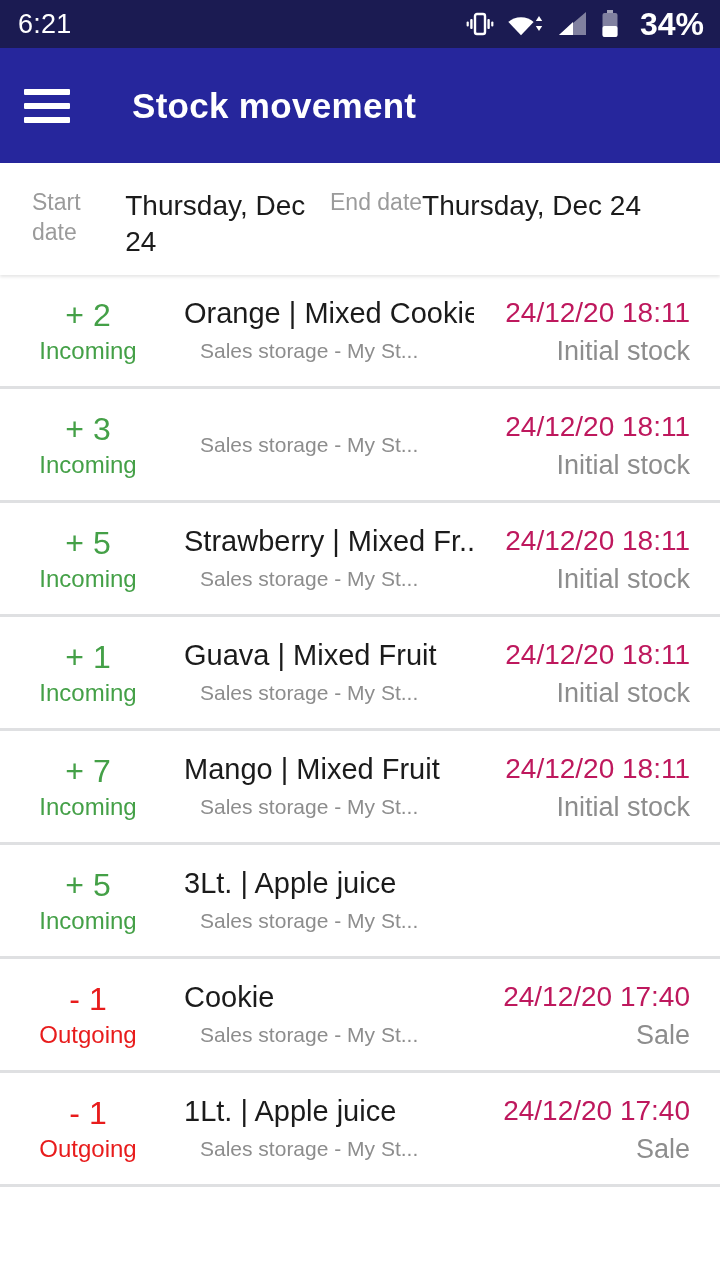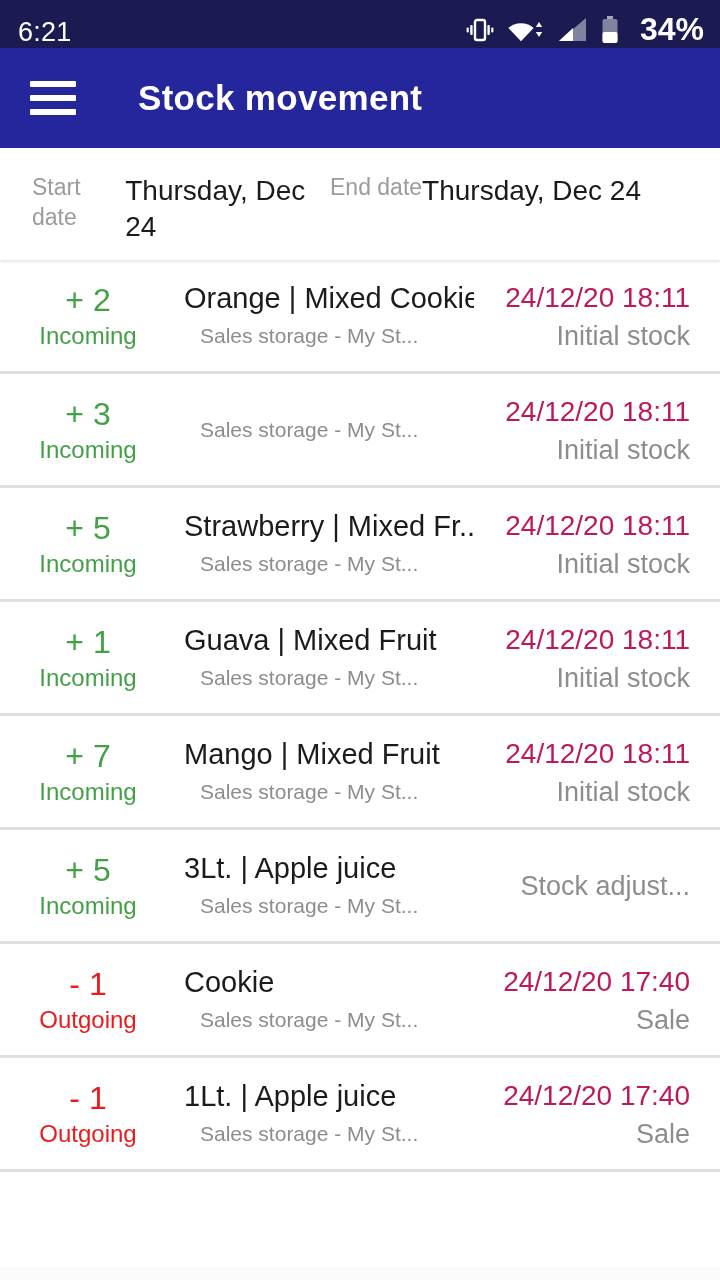--- a/index.html
+++ b/index.html
@@ -8,37 +8,37 @@
     background: #ffffff;
     font-family: "Liberation Sans", sans-serif;
     overflow: hidden;
   }
   #app { position: relative; width: 720px; height: 1280px; background: #fbfbfb; }
 
   
   .statusbar {
     height: 48px;
     background: #1b1b52;
-    display: flex; align-items: flex-end;
+    display: flex; align-items: center;
     padding: 0 16px 0 18px;
     color: #ffffff;
     gap: 35px;
   }
   .statusbar .clock { font-size: 27px; font-weight: 400; letter-spacing: .2px; }
   .statusbar .spacer { flex: 1; }
   .sb-icons { display: flex; align-items: center; gap: 13px; }
   .sb-icons svg { display: block; }
   .battery-pct { font-size: 32px; font-weight: 700; margin-left: 8px; }
 
   
   .appbar {
-    height: 100px;
+    height: 115px;
     background: #26269c;
     display: flex; align-items: center;
-    padding-left: 30px;
+    padding-left: 24px;
   }
   .hamburger {
     width: 46px; height: 34px;
     display: flex; flex-direction: column; justify-content: space-between;
     cursor: pointer;
   }
   .hamburger span { display: block; height: 6px; background: #ffffff; border-radius: 1px; }
   .appbar .title {
     margin-left: 62px;
     color: #ffffff;
@@ -249,21 +249,20 @@
       <div class="row in">
         <div class="col-qty">
           <span class="qty" style="color: rgb(68, 160, 71);">+ 5</span>
           <span class="dir" style="color: rgb(68, 160, 71);">Incoming</span>
         </div>
         <div class="col-mid">
           <div class="primary">3Lt. | Apple juice</div>
           <div class="secondary">Sales storage - My St...</div>
         </div>
         <div class="col-right">
-          <div class="reason">Stock adjust...</div>
         </div>
       </div>
       <div class="row out">
         <div class="col-qty">
           <span class="qty" style="color: rgb(232, 28, 28);">- 1</span>
           <span class="dir" style="color: rgb(232, 28, 28);">Outgoing</span>
         </div>
         <div class="col-mid">
           <div class="primary">Cookie</div>
           <div class="secondary">Sales storage - My St...</div>

